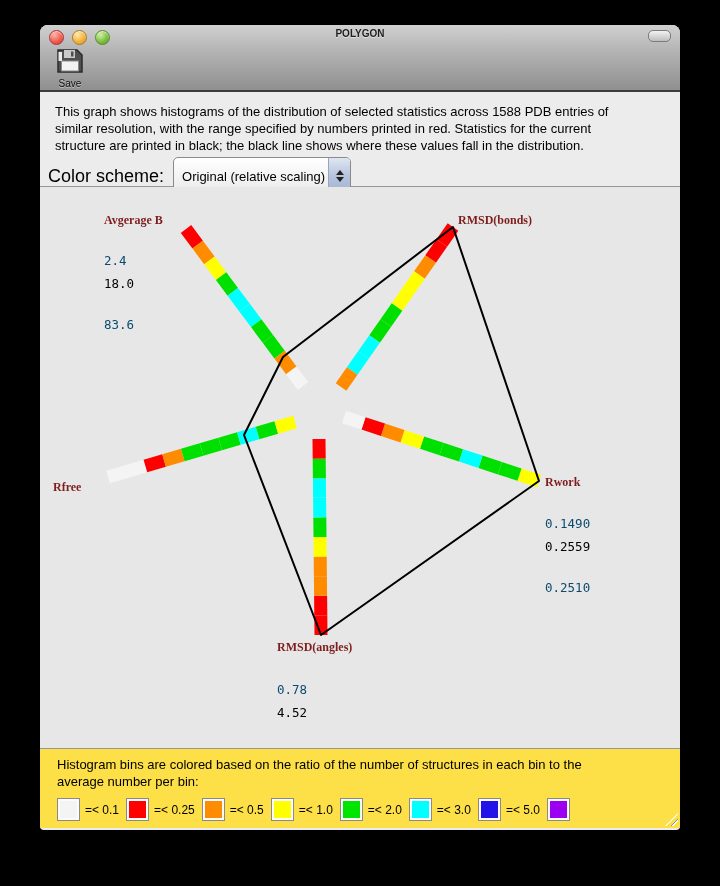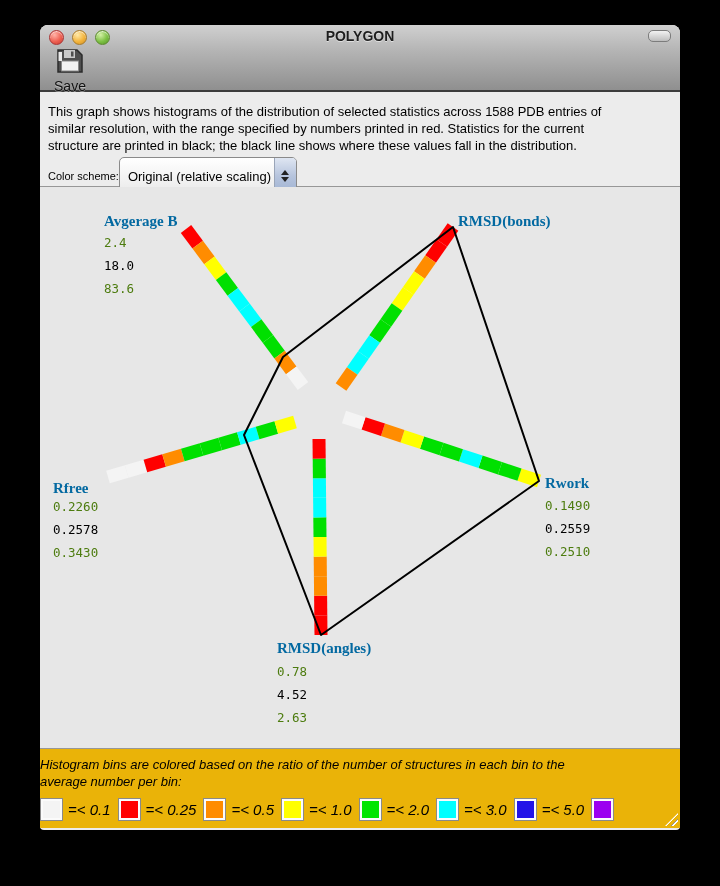--- a/index.html
+++ b/index.html
@@ -9,57 +9,57 @@
           box-shadow:0 0 0 1px rgba(0,0,0,.55), inset 0 1px 0 rgba(255,255,255,.5);}
   
   .chrome{position:relative;height:65px;background:linear-gradient(#d0d0d0 0,#b4b4b4 40%,#8f8f8f 100%);
           border-bottom:2px solid #3c3c3c;}
   .titlebar{position:relative;height:22px;}
   .lights{position:absolute;left:9px;top:5px;display:flex;gap:8px;}
   .light{width:13px;height:13px;border-radius:50%;box-shadow:inset 0 1px 1px rgba(255,255,255,.7);}
   .light.red{background:radial-gradient(circle at 35% 30%,#ffb3a8,#ee5f51 55%,#c63a2e);border:1px solid #a33;}
   .light.yellow{background:radial-gradient(circle at 35% 30%,#ffe9a8,#f3b43c 55%,#cf8f23);border:1px solid #a77a2a;}
   .light.green{background:radial-gradient(circle at 35% 30%,#d3f0a5,#7cc043 55%,#559427);border:1px solid #5c8a2e;}
-  .win-title{position:absolute;left:0;right:0;top:3px;text-align:center;font-size:14px;font-weight:bold;color:#1d1d1d;
+  .win-title{position:absolute;left:0;right:0;top:3px;text-align:center;font-size:10px;font-weight:bold;color:#1d1d1d;
              text-shadow:0 1px 0 rgba(255,255,255,.5);}
   .pill{position:absolute;right:9px;top:5px;width:21px;height:10px;border-radius:5px;
         background:linear-gradient(#f2f2f2,#bdbdbd);border:1px solid #7c7c7c;}
   .toolbar{position:relative;height:43px;}
   .save-btn{position:absolute;left:8px;top:1px;width:44px;text-align:center;cursor:default;}
   .save-btn svg{display:block;margin:0 auto;}
-  .save-label{font-size:14px;color:#111;display:block;margin-top:4px;text-shadow:0 1px 0 rgba(255,255,255,.4);}
+  .save-label{font-size:10px;color:#111;display:block;margin-top:4px;text-shadow:0 1px 0 rgba(255,255,255,.4);}
   
   .desc-panel{position:relative;height:95px;background:#ececec;border-bottom:1px solid #979797;
-              padding:11px 0 0 8px;box-sizing:border-box;}
+              padding:11px 0 0 15px;box-sizing:border-box;}
   .desc-line{font-size:13px;line-height:17px;color:#000;white-space:nowrap;}
   .scheme-row{position:absolute;left:8px;top:65px;display:flex;align-items:center;}
-  .scheme-label{font-size:11px;color:#000;}
+  .scheme-label{font-size:18px;color:#000;margin-right:9px;}
   .dropdown{position:relative;width:178px;height:38px;background:linear-gradient(#ffffff,#e9e9e9);
             border:1px solid #8a8a8a;border-radius:5px;box-sizing:border-box;display:flex;align-items:center;}
   .dropdown .sel{font-size:13px;color:#000;padding-left:8px;flex:1;white-space:nowrap;overflow:hidden;}
   .stepper{width:21px;height:100%;border-left:1px solid #9aa5b8;border-radius:0 4px 4px 0;
            background:linear-gradient(#dfe6f2 0,#b6c4dd 50%,#9fb2d2 100%);
            display:flex;flex-direction:column;align-items:center;justify-content:center;gap:2px;}
   .arr-up{width:0;height:0;border-left:4px solid transparent;border-right:4px solid transparent;border-bottom:5px solid #222;}
   .arr-dn{width:0;height:0;border-left:4px solid transparent;border-right:4px solid transparent;border-top:5px solid #222;}
   
   .plot-panel{position:relative;height:562px;background:#e7e7e7;border-bottom:1px solid #979797;box-sizing:border-box;}
   .plot-panel svg{position:absolute;left:0;top:0;}
-  .stat-label{position:absolute;font-family:"Liberation Serif",serif;font-weight:bold;font-size:15px;color:#0369a1;white-space:nowrap;}
+  .stat-label{position:absolute;font-family:"Liberation Serif",serif;font-weight:bold;font-size:12px;color:#7f1d1d;white-space:nowrap;}
   .stat-values{position:absolute;font-family:"DejaVu Sans Mono",monospace;font-size:12.5px;line-height:23px;white-space:pre;}
-  .stat-values .vmin,.stat-values .vmax{color:#4d7c0f;display:block;}
+  .stat-values .vmin,.stat-values .vmax{color:#0c4a6e;display:block;margin-top:18px;}
   .stat-values .vcur{color:#000;display:block;}
   
-  .legend-panel{position:relative;height:79px;background:#eab308;padding:7px 0 0 0;box-sizing:border-box;font-style:italic;}
+  .legend-panel{position:relative;height:79px;background:#fde047;padding:7px 0 0 17px;box-sizing:border-box;}
   .legend-line{font-size:13px;line-height:17px;color:#000;white-space:nowrap;}
   .bins-row{display:flex;align-items:center;margin-top:8px;}
   .bin-item{display:flex;align-items:center;}
   .bin-box{width:17px;height:17px;padding:2px;background:#fbfbfb;border:1px solid #8a8a8a;margin-right:5px;}
   .bin-color{width:100%;height:100%;}
-  .bin-label{font-size:15px;color:#000;margin-right:7px;white-space:nowrap;}
+  .bin-label{font-size:12px;color:#000;margin-right:7px;white-space:nowrap;}
   .resize-grip{position:absolute;right:2px;bottom:2px;width:13px;height:13px;
                background:repeating-linear-gradient(135deg,transparent 0 3px,#8f8f8f 3px 4px,#fdfdfd 4px 5px);
                clip-path:polygon(100% 0,100% 100%,0 100%);}
 </style>
 </head>
 <body>
 
 <div class="window">
 
   <div class="chrome">
@@ -159,21 +159,20 @@
         <polygon points="243,170 413,40 499,294 281,448 204,248" fill="none" stroke="#000000" stroke-width="2" stroke-linejoin="round"></polygon>
       </svg>
   <div class="stat-label" style="left: 64px; top: 26px;">Avgerage B</div>
       <div class="stat-values" style="left: 64px; top: 44px;"><span class="vmin">2.4</span><span class="vcur">18.0</span><span class="vmax">83.6</span></div>
       <div class="stat-label" style="left: 418px; top: 26px;">RMSD(bonds)</div>
       <div class="stat-label" style="left: 505px; top: 288px;">Rwork</div>
       <div class="stat-values" style="left: 505px; top: 307px;"><span class="vmin">0.1490</span><span class="vcur">0.2559</span><span class="vmax">0.2510</span></div>
       <div class="stat-label" style="left: 237px; top: 453px;">RMSD(angles)</div>
       <div class="stat-values" style="left: 237px; top: 473px;"><span class="vmin">0.78</span><span class="vcur">4.52</span><span class="vmax">2.63</span></div>
       <div class="stat-label" style="left: 13px; top: 293px;">Rfree</div>
-      <div class="stat-values" style="left: 13px; top: 308px;"><span class="vmin">0.2260</span><span class="vcur">0.2578</span><span class="vmax">0.3430</span></div>
     </div>
 
   <div class="legend-panel">
     <div id="legend-lines">
         <div class="legend-line">Histogram bins are colored based on the ratio of the number of structures in each bin to the</div>
         <div class="legend-line">average number per bin:</div>
       </div>
     <div class="bins-row" id="legend-bins">
         <span class="bin-item">
           <span class="bin-box">

